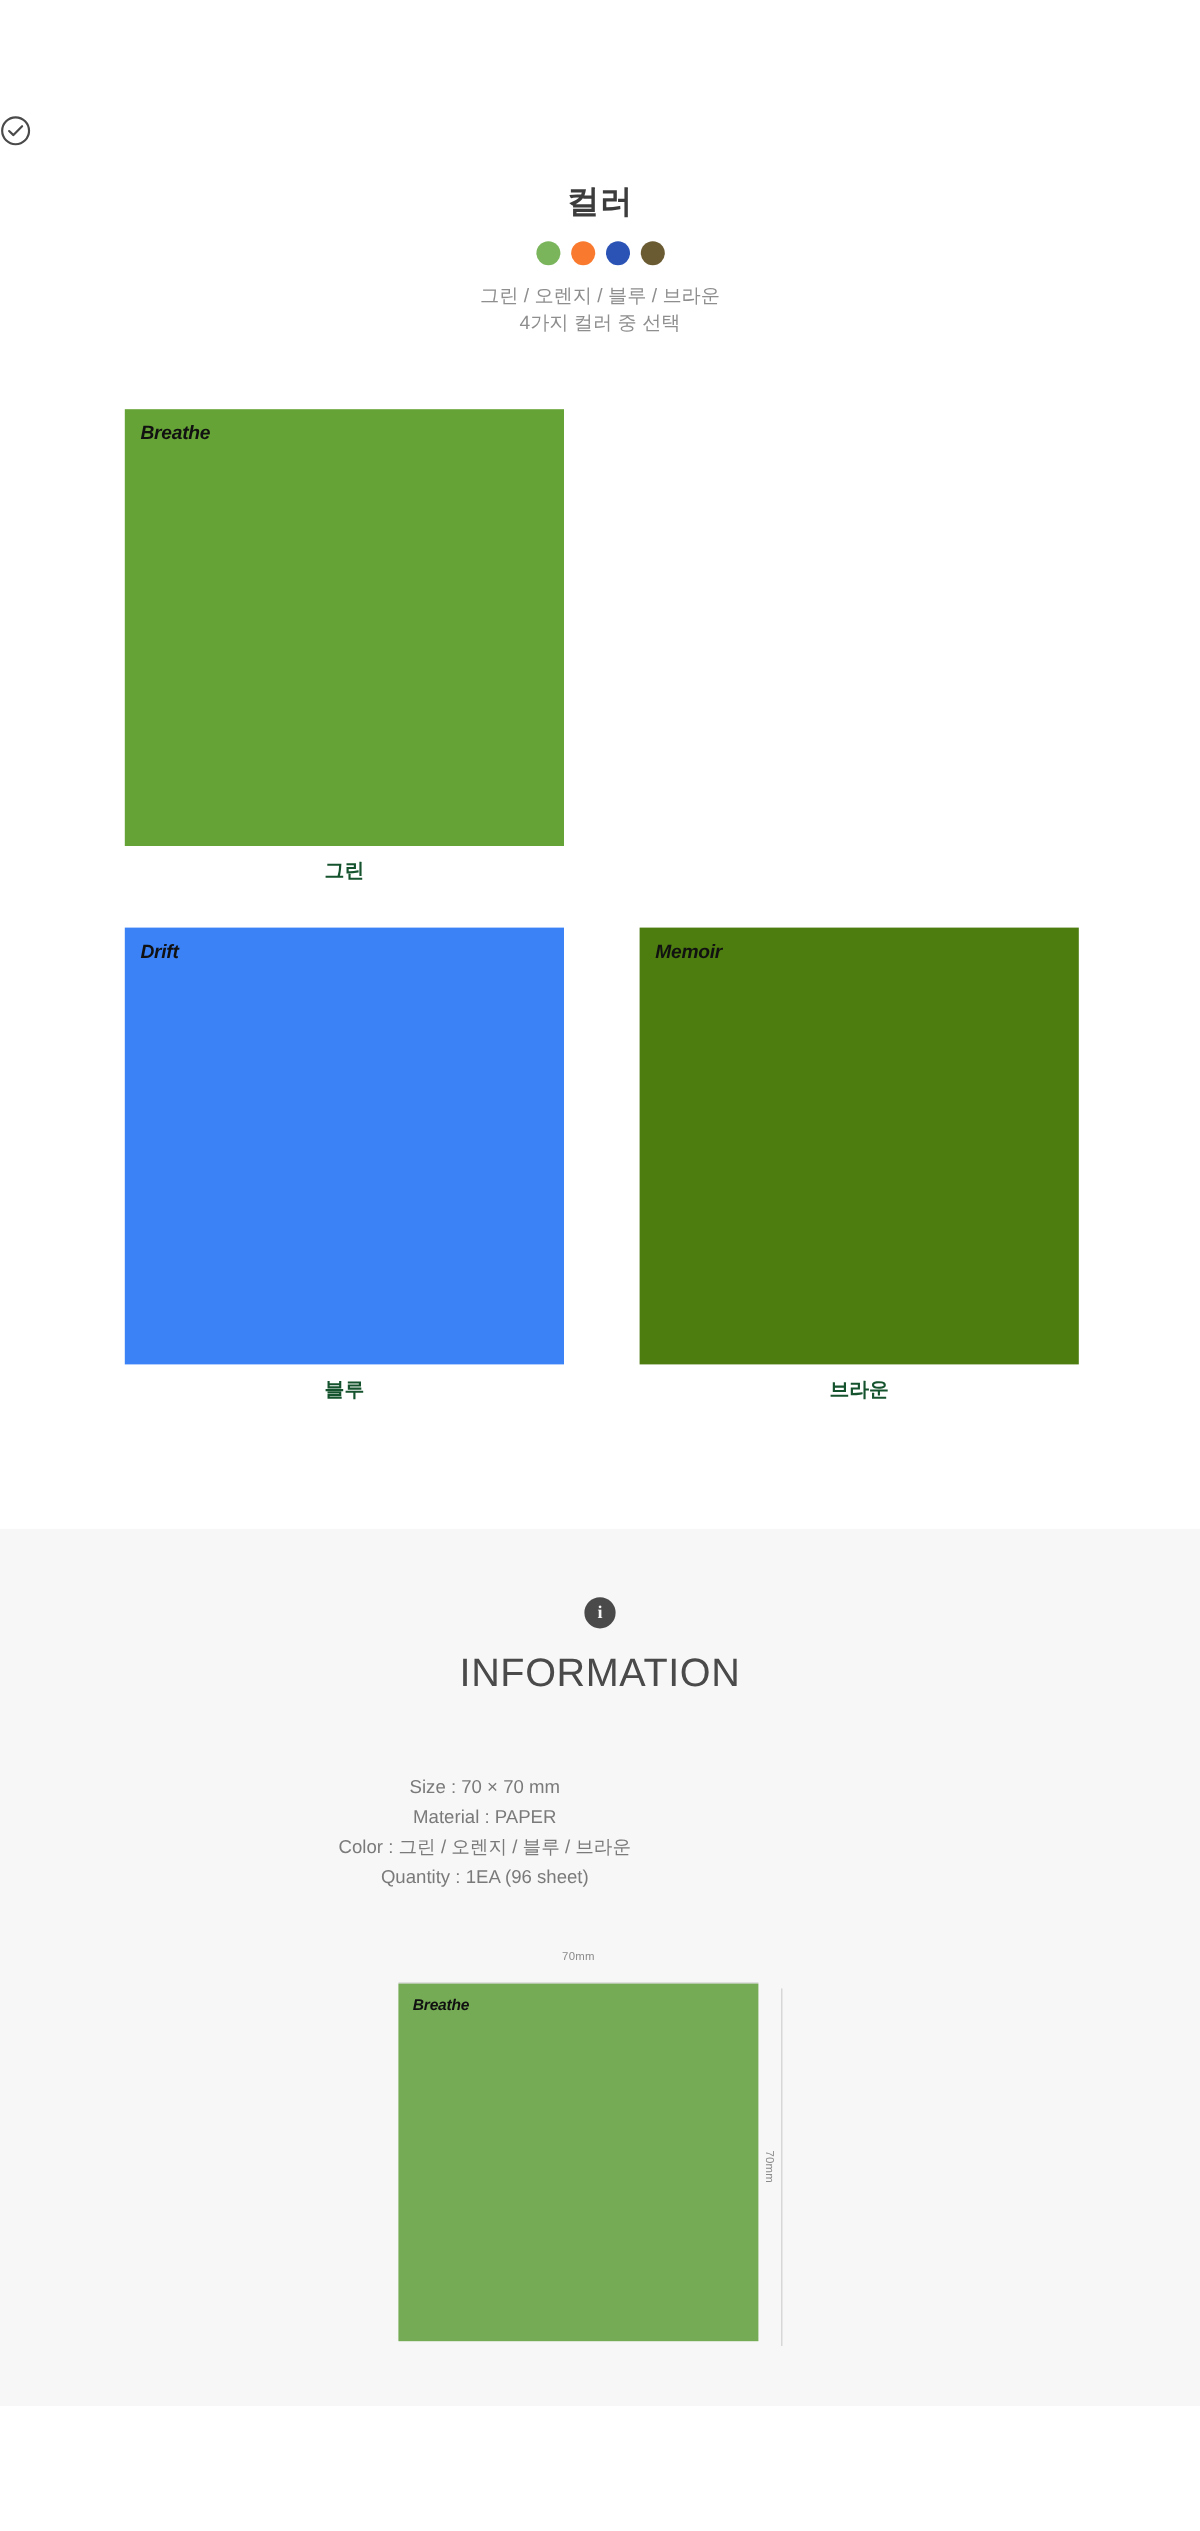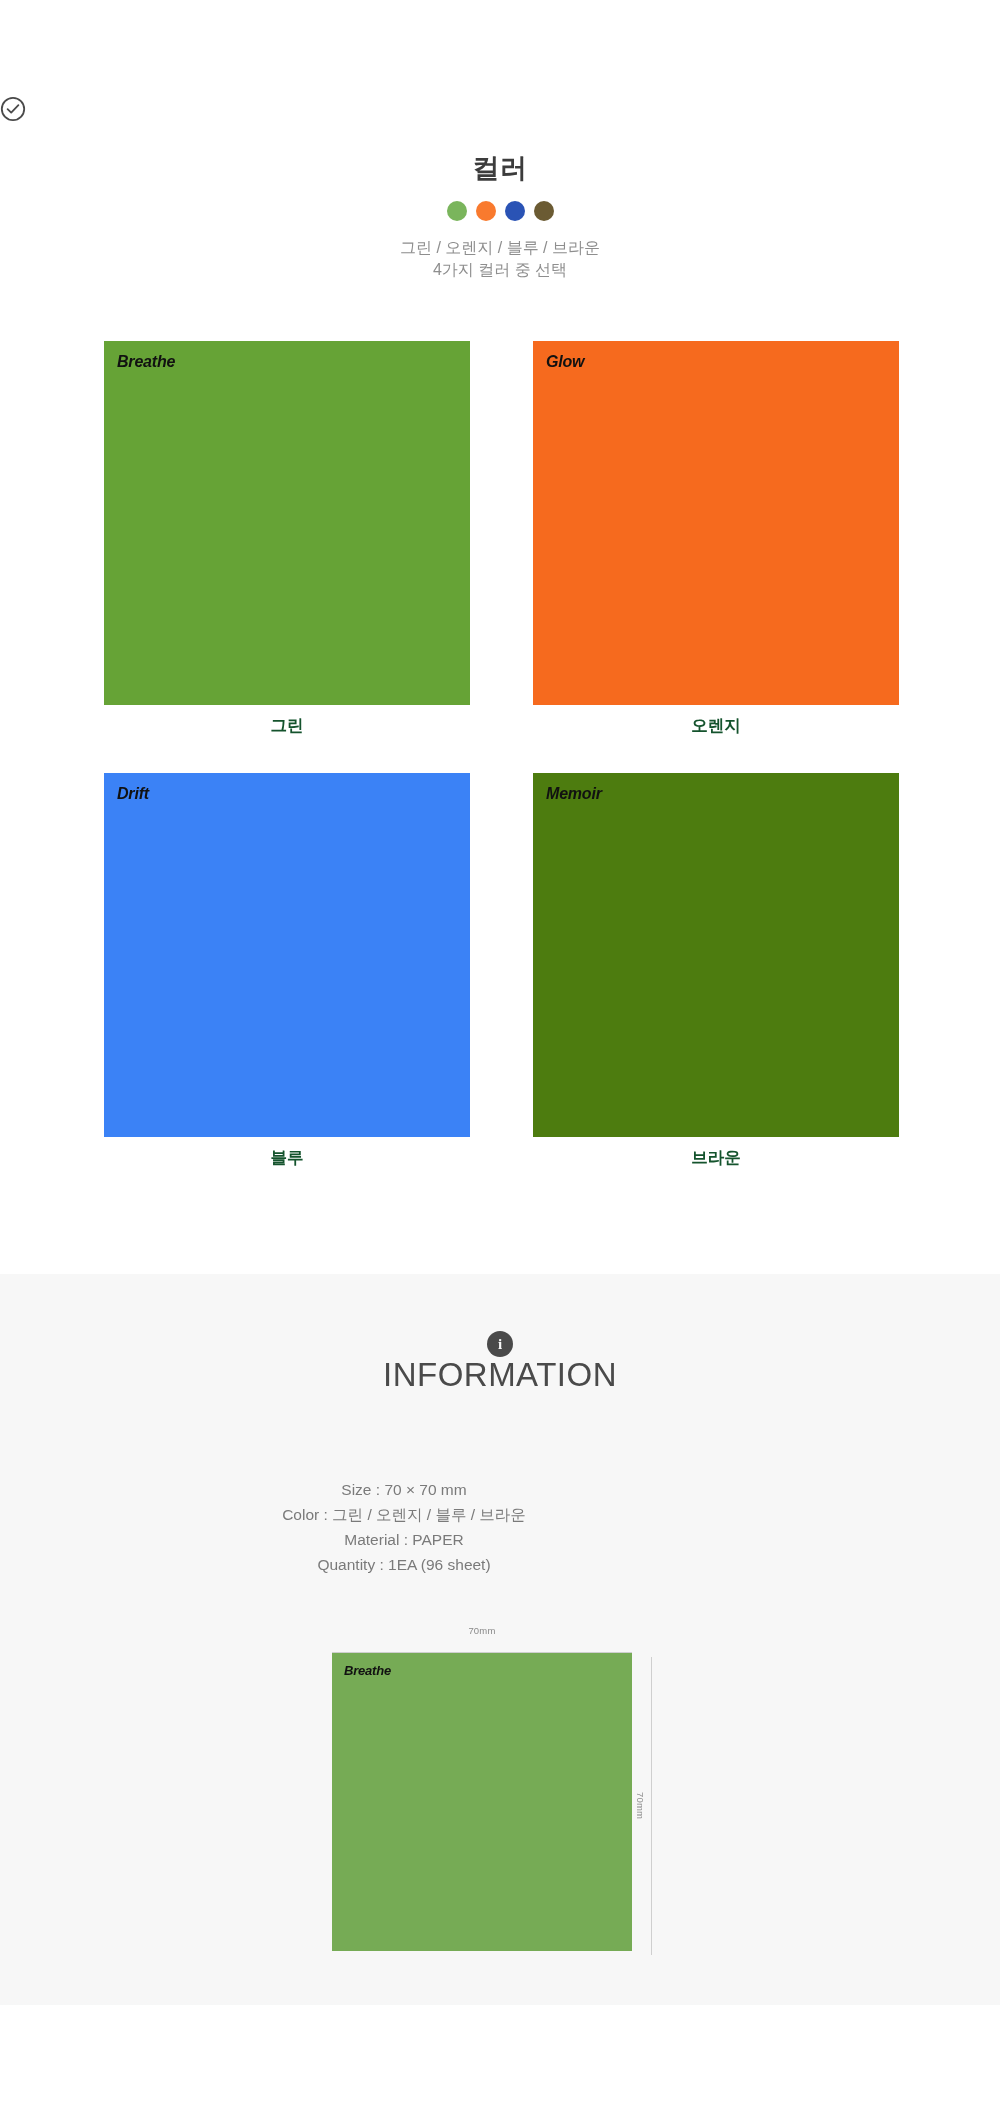--- a/index.html
+++ b/index.html
@@ -145,20 +145,21 @@
 
   .info-head {
     position: absolute;
     top: 1331px;
     left: 0;
     width: 1000px;
     text-align: center;
   }
 
   .info-title {
+    margin-top: 19px;
     font-size: 33px;
     font-weight: 400;
     letter-spacing: 0.5px;
     color: #4a4a4a;
     line-height: 1.1;
   }
 
   .info-lines {
     position: absolute;
     top: 1477px;
@@ -277,26 +278,20 @@
     <div class="swatch-grid">
 
       <div class="swatch-row">
         <div class="swatch-cell">
           <div class="swatch-box" style="background:#66A336">
             <span class="swatch-word">Breathe</span>
           </div>
           <div class="swatch-caption">그린</div>
         </div>
 
-        <div class="swatch-cell">
-          <div class="swatch-box" style="background:#F66A1E">
-            <span class="swatch-word">Glow</span>
-          </div>
-          <div class="swatch-caption">오렌지</div>
-        </div>
       </div>
 
       <div class="swatch-row">
         <div class="swatch-cell">
           <div class="swatch-box" style="background:#3b82f6">
             <span class="swatch-word">Drift</span>
           </div>
           <div class="swatch-caption">블루</div>
         </div>
 
@@ -313,22 +308,22 @@
 
   <section class="info-section"></section>
 
   <div class="info-head">
     <span class="info-icon">i</span>
     <h2 class="info-title">INFORMATION</h2>
   </div>
 
   <div class="info-lines">
     <div>Size : 70 × 70 mm</div>
+    <div>Material : PAPER</div>
     <div>Color : 그린 / 오렌지 / 블루 / 브라운</div>
-    <div>Material : PAPER</div>
     <div>Quantity : 1EA (96 sheet)</div>
   </div>
 
   <div class="dim-wrap">
 
     <div class="dim-top">
       <div class="dim-top-label">70mm</div>
       <div class="dim-top-line"></div>
     </div>
 

